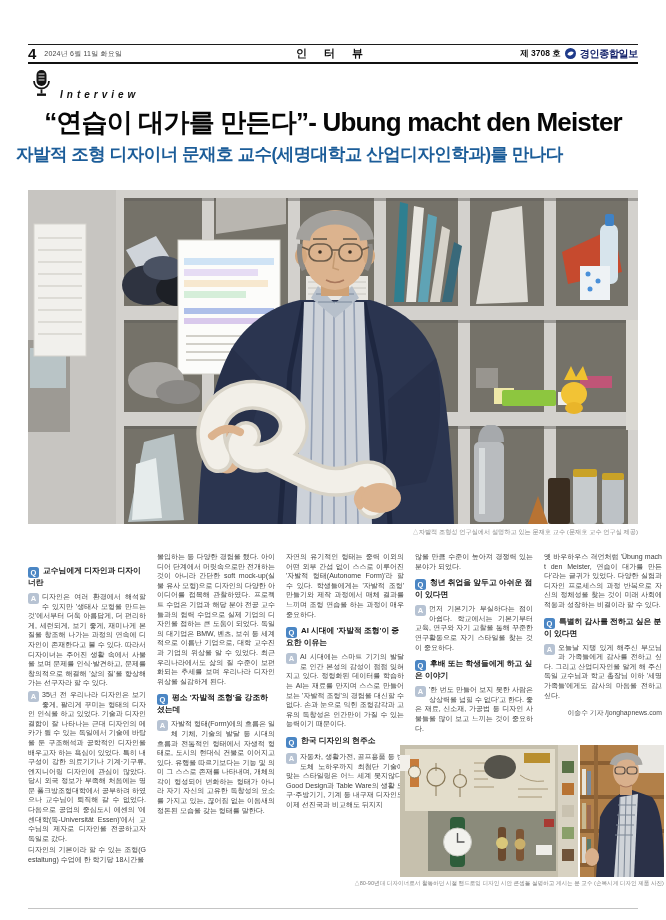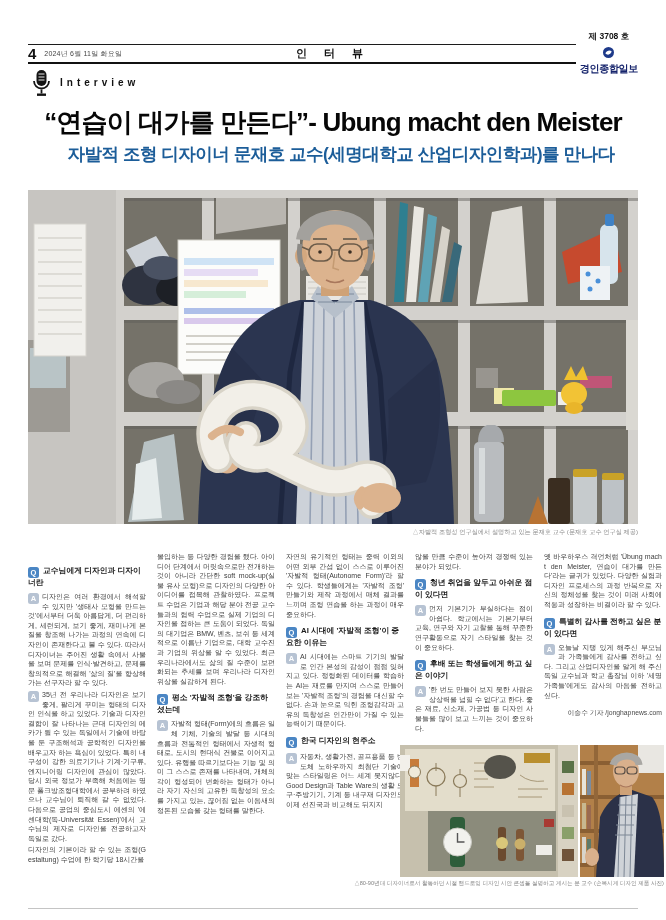--- a/index.html
+++ b/index.html
@@ -5,29 +5,29 @@
   html,body{margin:0;padding:0;background:#e9e9e9;}
   .page{position:relative;width:666px;height:920px;background:#ffffff;margin:0 auto;
         font-family:"Liberation Sans",sans-serif;overflow:hidden;}
   
   .rule-top{position:absolute;left:28px;right:28px;top:44px;height:1px;background:#1c1c1c;}
   .rule-thick{position:absolute;left:28px;right:28px;top:62px;height:2px;background:#111;}
   .header-row{position:absolute;left:28px;right:28px;top:45px;height:17px;display:flex;align-items:center;}
   .page-num{font-size:15px;font-weight:bold;color:#111;line-height:1;}
   .date{font-size:7px;color:#444;margin-left:8px;letter-spacing:.2px;}
   .section{position:absolute;left:0;right:0;text-align:center;font-size:11px;font-weight:bold;letter-spacing:7px;color:#111;}
-  .issue-wrap{margin-left:auto;display:flex;align-items:center;gap:4px;z-index:2;background:#fff;padding-left:4px;flex-direction:column;}
+  .issue-wrap{margin-left:auto;display:flex;align-items:center;gap:4px;z-index:2;background:#fff;padding-left:4px;}
   .issue{font-size:8.5px;font-weight:bold;color:#111;}
   .paper-name{font-size:10px;font-weight:bold;color:#16246c;letter-spacing:-.3px;text-align:right;}
   
   .interview-badge{position:absolute;left:31px;top:69px;display:flex;align-items:flex-start;gap:8px;}
-  .interview-label{font-size:10px;font-weight:bold;letter-spacing:4px;color:#121212;margin-top:8px;}
+  .interview-label{font-size:10px;font-weight:bold;letter-spacing:4px;color:#121212;margin-top:20px;font-style:italic;}
   
   .headline{position:absolute;left:0;right:0;top:105px;text-align:center;font-size:26px;font-weight:bold;color:#060606;letter-spacing:-.8px;}
-  .subheadline{position:absolute;left:16px;right:0;top:142px;text-align:center;font-size:17.5px;font-weight:bold;color:#1c5d99;letter-spacing:-.5px;}
+  .subheadline{position:absolute;left:16px;right:0;top:142px;text-align:left;font-size:17.5px;font-weight:bold;color:#1c5d99;letter-spacing:-.5px;}
   
   .main-photo{position:absolute;left:28px;top:190px;width:610px;height:334px;overflow:hidden;background:#8d8b86;}
   .main-caption{position:absolute;left:28px;top:528px;width:610px;text-align:right;font-size:6.2px;color:#8c8c8c;}
   
   .article{position:absolute;left:28px;top:552px;width:634px;height:356px;}
   .col{position:absolute;top:0;width:118px;height:353px;overflow:hidden;}
   .c0{left:0;}.c1{left:129px;}.c2{left:258px;}.c3{left:387px;height:188px;}.c4{left:516px;height:178px;}
   .qa-q{font-size:7.8px;font-weight:bold;color:#1b1b1b;line-height:10px;margin:7px 0 4px;}
   .qa-q:first-child{margin-top:14px;}
   .badge{display:inline-block;width:11px;height:11px;border-radius:2.5px;color:#fff;font-size:7.5px;

